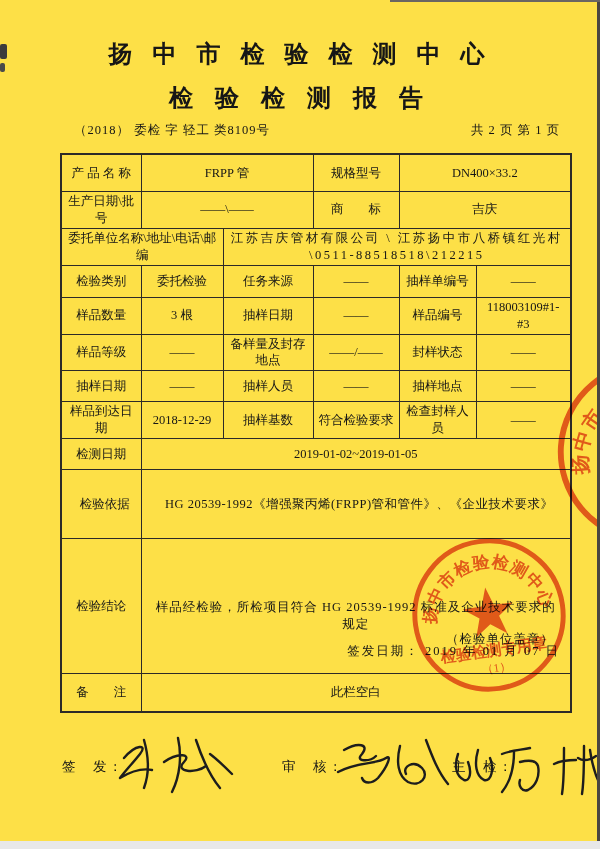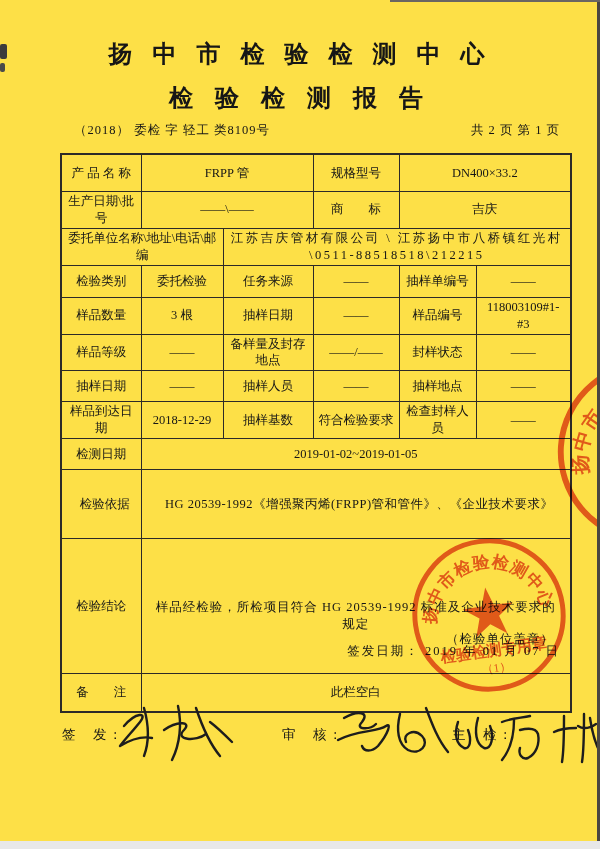--- a/index.html
+++ b/index.html
@@ -30,21 +30,21 @@
   td.small-val{font-size:10.5px;padding:1px 2px;}
   td.unit-val{text-align:left;font-size:12px;letter-spacing:2.5px;line-height:1.45;padding:2px 7px;}
   tr.h34 td{height:34px;} tr.h32 td{height:32px;} tr.h29 td{height:29px;}
   tr.h28 td{height:28px;} tr.h66 td{height:66px;padding-left:12px;} tr.h132 td{height:132px;} tr.h35 td{height:35px;}
   td.conclusion-cell{position:relative;text-align:left;vertical-align:top;}
   .conclusion-text{margin:0;padding:20px 8px 0 8px;font-size:12.5px;letter-spacing:1px;}
   .seal-note{position:absolute;right:16px;top:92px;font-size:12.5px;letter-spacing:1px;}
   .issue-line{position:absolute;right:10px;top:104px;font-size:12.5px;letter-spacing:2px;}
   .basis-val{letter-spacing:0.5px;}
   
-  .sig-row{position:absolute;left:0;top:696px;width:600px;height:85px;z-index:2;}
+  .sig-row{position:absolute;left:0;top:728px;width:600px;height:85px;z-index:2;}
   .sig-label{position:absolute;font-size:13.5px;letter-spacing:2px;top:30px;}
   .sig-svg{position:absolute;top:0;}
   .sig-svg path{fill:none;stroke:#1d1d1d;stroke-width:2.4;stroke-linecap:round;stroke-linejoin:round;}
   
   .stamp{position:absolute;z-index:4;opacity:0.82;mix-blend-mode:multiply;}
   .stamp-main{left:405px;top:531px;width:168px;height:168px;transform:rotate(-8deg);}
   .stamp-edge{left:549px;top:352px;width:200px;height:200px;transform:rotate(-18deg);}
 </style>
 </head>
 <body>

